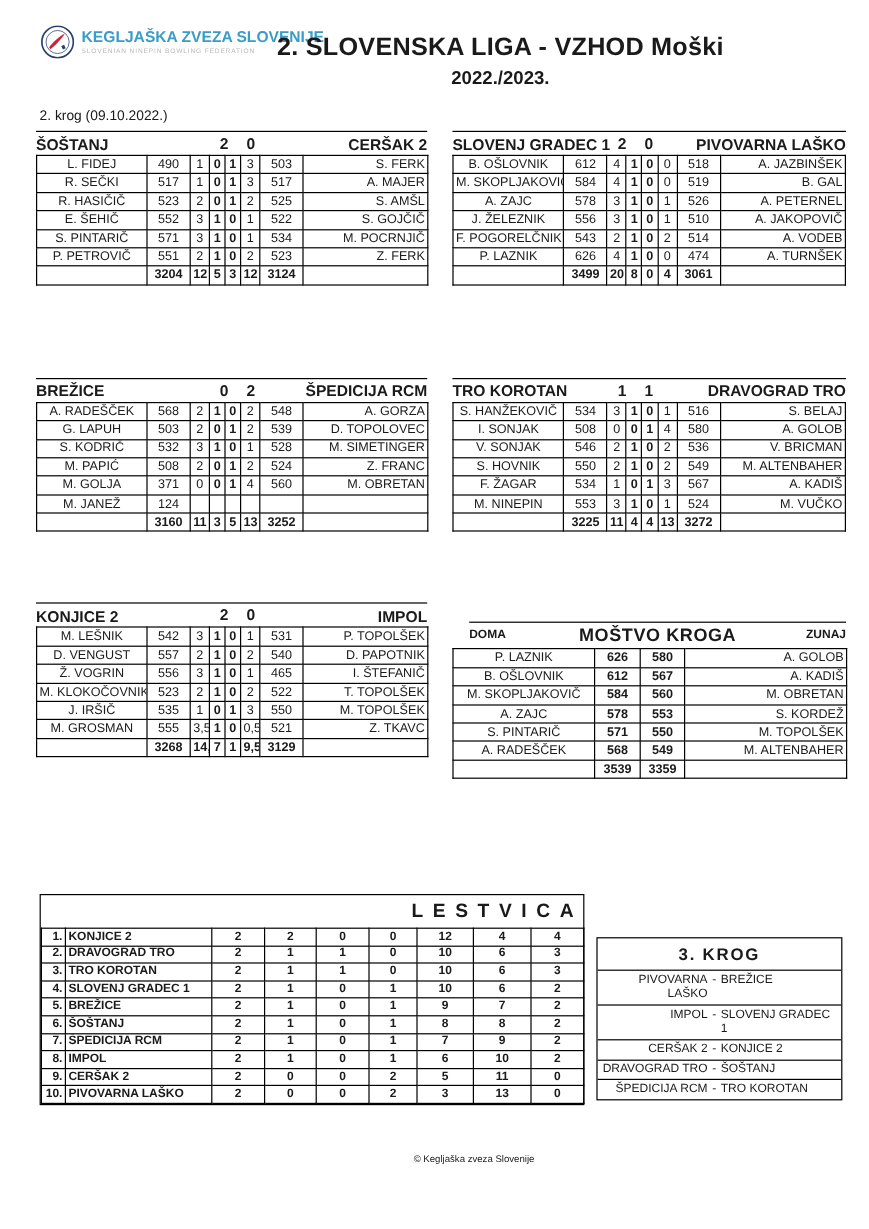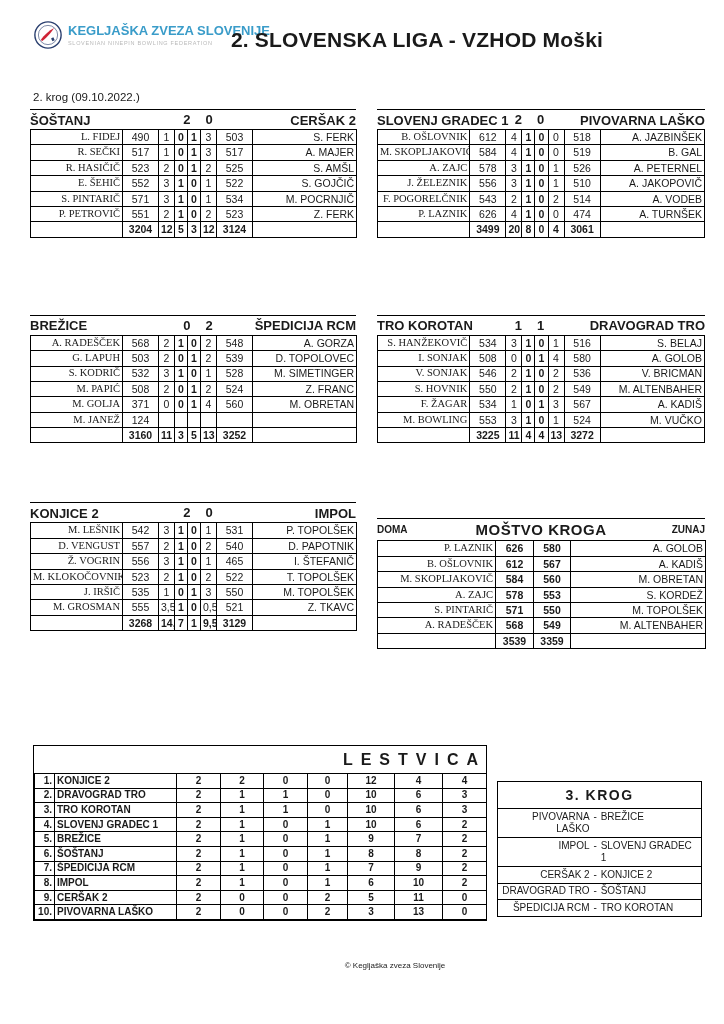--- a/index.html
+++ b/index.html
@@ -27,30 +27,30 @@
 
   .match-header{position:relative;border-top:1.5px solid #000;height:18px;
     display:flex;justify-content:space-between;align-items:center;
     font-weight:bold;font-size:13px;padding-top:1px;white-space:nowrap;}
   .match-header .scores{position:absolute;left:47%;top:2px;display:flex;gap:15px;}
   .col-r .match-header .scores{left:42%;}
 
   table.match, table.tr-table{border-collapse:collapse;width:100%;table-layout:fixed;border:1.5px solid #000;}
   table.match td, table.tr-table td{border:1px solid #000;height:14.4px;font-size:10.5px;
     padding:0 2px;white-space:nowrap;overflow:hidden;line-height:1;}
-  td.name-l{text-align:right;font-family:Liberation Serif, serif;}
+  td.name-l{text-align:center;}
   td.name-r{text-align:right;}
   td.num,td.mpn,td.mp,td.score{text-align:center;}
   td.mp{font-weight:bold;}
   td.score{font-weight:bold;}
   tr.totals td{font-weight:bold;}
   td.sm{font-size:8.5px;}
 
   .tr-header{position:relative;border-top:1.5px solid #000;height:21px;
-    display:flex;justify-content:space-between;align-items:center;font-weight:bold;}
+    display:flex;justify-content:space-between;align-items:center;font-weight:bold;margin-left:14px;}
   .tr-header .side{font-size:10px;}
   .tr-header .mid{position:absolute;left:0;right:0;text-align:center;font-size:15px;letter-spacing:.5px;}
 
   .standings{position:absolute;left:33px;top:745px;width:452px;border:1.5px solid #000;}
   .st-title{height:27px;line-height:28px;text-align:right;font-weight:bold;font-size:16px;letter-spacing:8px;}
   table.st{border-collapse:collapse;width:100%;table-layout:fixed;}
   table.st td{border:1px solid #000;height:13.6px;font-size:10px;font-weight:bold;
     padding:0 2px;white-space:nowrap;overflow:hidden;line-height:1;}
   td.rank{text-align:right;padding-right:1px;border-right:none;}
   td.team{text-align:left;border-left:none;}
@@ -79,20 +79,21 @@
     <path d="M19.5 20 l2.6 -1.3 l1.6 3.2 l-2.6 1.3 z" fill="#2a3f6f"></path>
   </svg>
   <div class="logo-text">
     <div class="org">KEGLJAŠKA ZVEZA SLOVENIJE</div>
     <div class="sub">SLOVENIAN NINEPIN BOWLING FEDERATION</div>
   </div>
 </div>
 
 <div class="title">
   <div class="t1">2. SLOVENSKA LIGA - VZHOD Moški</div>
+  <div class="t2">2022./2023.</div>
 </div>
 
 <div class="round">2. krog (09.10.2022.)</div>
 
 <div class="col col-l">
   <div class="block b1">
     <div class="match-header">
       <span>ŠOŠTANJ</span>
       <span class="scores">
         <span>2</span>
@@ -535,21 +536,21 @@
             <td class="name-l">F. ŽAGAR</td>
             <td class="num">534</td>
             <td class="mpn">1</td>
             <td class="mp">0</td>
             <td class="mp">1</td>
             <td class="mpn">3</td>
             <td class="num">567</td>
             <td class="name-r">A. KADIŠ</td>
           </tr>
           <tr>
-            <td class="name-l">M. BOWLING</td>
+            <td class="name-l">M. NINEPIN</td>
             <td class="num">553</td>
             <td class="mpn">3</td>
             <td class="mp">1</td>
             <td class="mp">0</td>
             <td class="mpn">1</td>
             <td class="num">524</td>
             <td class="name-r">M. VUČKO</td>
           </tr>
           <tr class="totals">
             <td class="name-l"></td>

